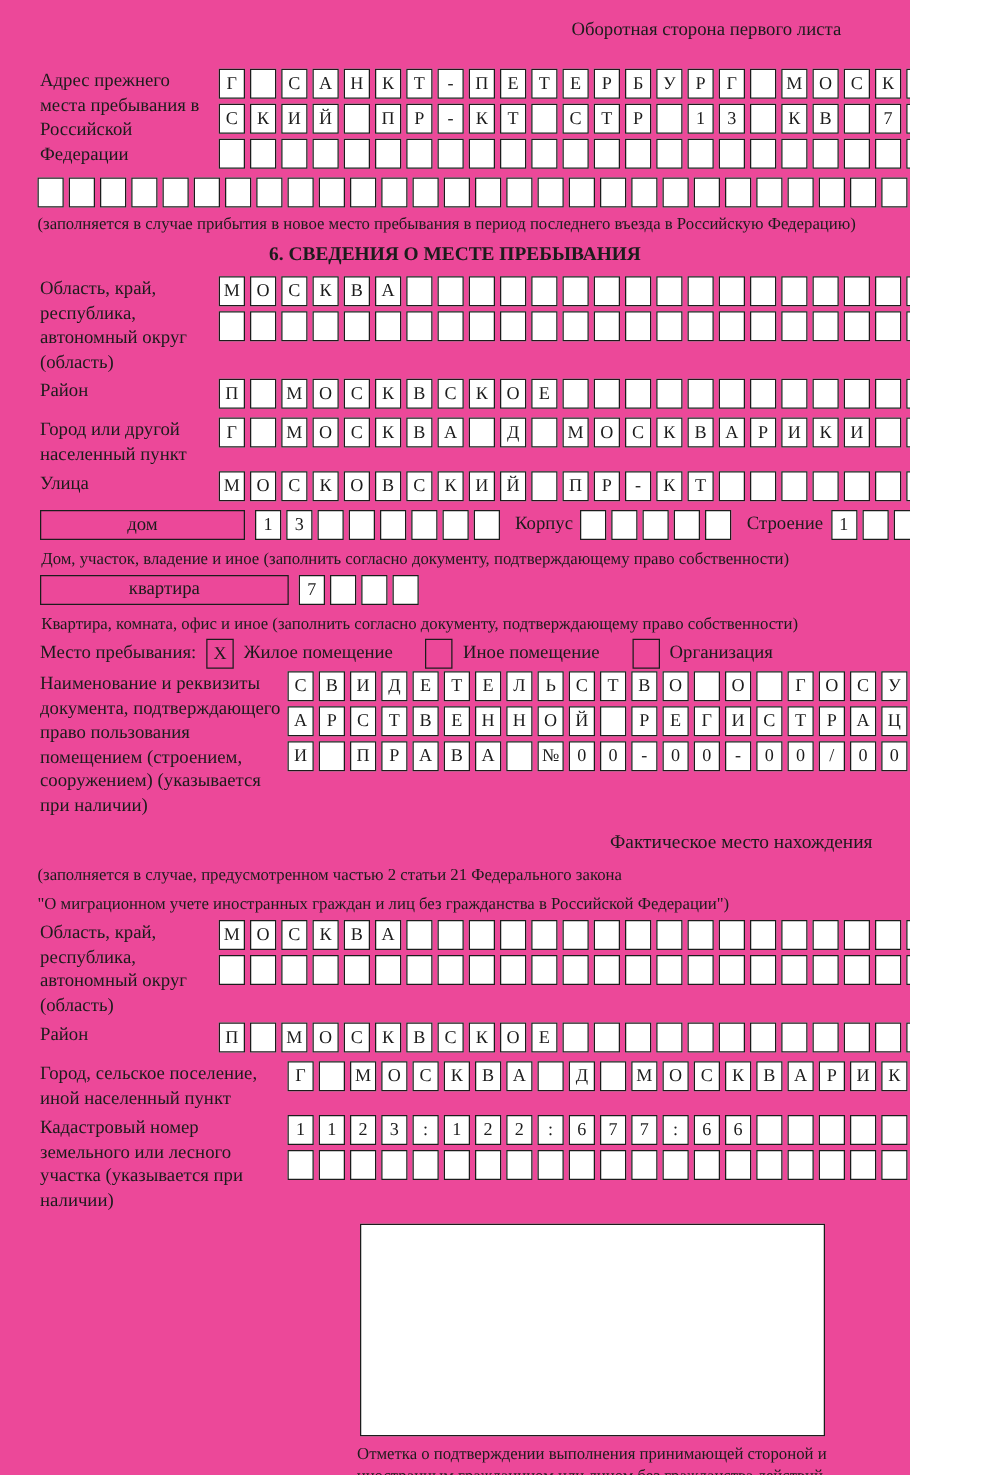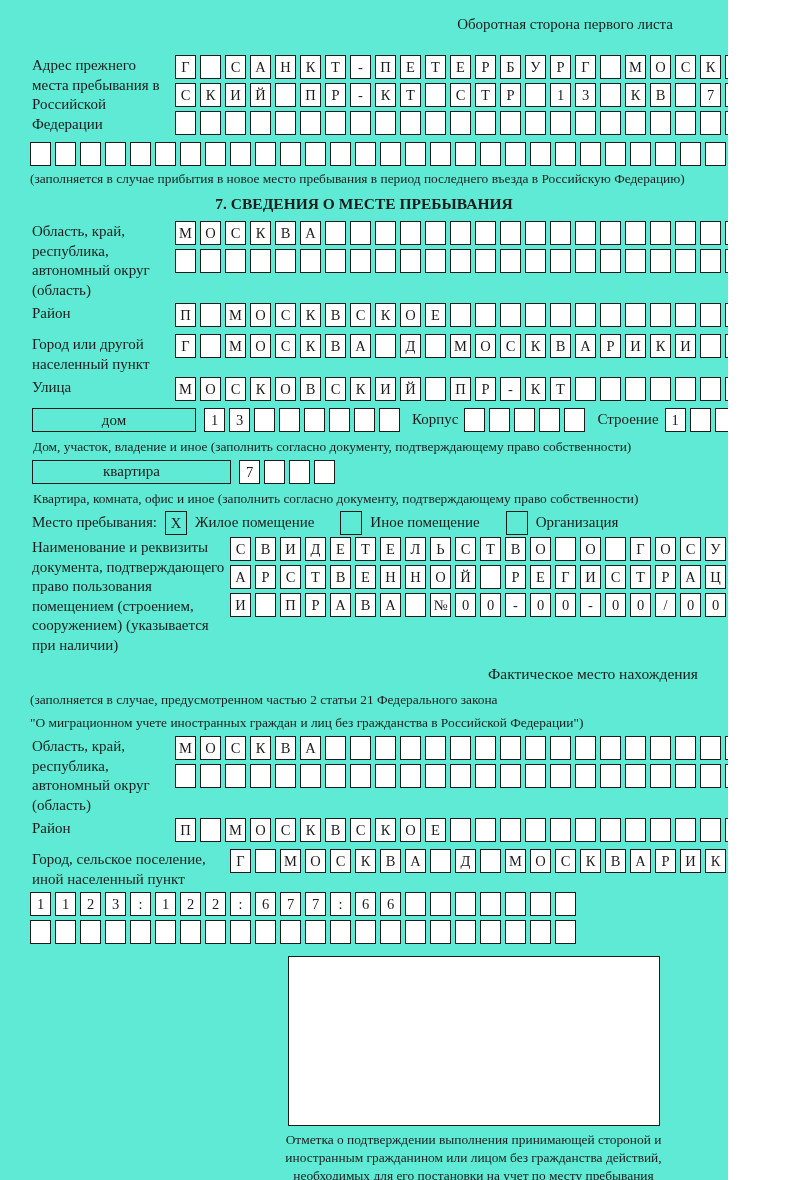--- a/index.html
+++ b/index.html
@@ -1,19 +1,19 @@
 <!DOCTYPE html>
 <html lang="ru"><head>
 <meta charset="utf-8">
 <style>
   html,body { margin:0; padding:0; background:#ffffff; }
   .page {
     position:relative; width:728px; height:1180px; overflow:hidden;
     box-sizing:border-box; padding:14px 30px 0 30px;
-    background:#5eead4; color:#1c1c1c;
+    background:#ec4899; color:#1c1c1c;
     font-family:"Liberation Serif","DejaVu Serif",serif;
     font-size:15px;
   }
   .hdr { text-align:right; margin:2px 25px 22px 0; font-size:15px; }
 
   .field { display:flex; align-items:flex-start; margin-bottom:3px; }
   .flabel { width:145px; flex:none; font-size:15px; line-height:1.3; padding:1px 4px 0 2px; box-sizing:border-box; }
   .flabel.wide { width:200px; }
   .rows { display:flex; flex-direction:column; }
 
@@ -171,21 +171,21 @@
       <span class="cell"></span>
       <span class="cell"></span>
       <span class="cell"></span>
       <span class="cell"></span>
       <span class="cell"></span>
       <span class="cell"></span>
       <span class="cell"></span>
     </div>
   <div class="caption center">(заполняется в случае прибытия в новое место пребывания в период последнего въезда в Российскую Федерацию)</div>
 
-  <div class="h2">7. СВЕДЕНИЯ О МЕСТЕ ПРЕБЫВАНИЯ</div>
+  <div class="h2">6. СВЕДЕНИЯ О МЕСТЕ ПРЕБЫВАНИЯ</div>
 
   <div class="field">
     <div class="flabel">Область, край, республика, автономный округ (область)</div>
     <div class="rows">
       <div class="boxrow">
           <span class="cell">М</span>
           <span class="cell">О</span>
           <span class="cell">С</span>
           <span class="cell">К</span>
           <span class="cell">В</span>
@@ -568,20 +568,21 @@
         <span class="cell">А</span>
         <span class="cell">Р</span>
         <span class="cell">И</span>
         <span class="cell">К</span>
         <span class="cell">И</span>
         <span class="cell"></span>
       </div>
   </div>
 
   <div class="field">
+    <div class="flabel wide">Кадастровый номер земельного или лесного участка (указывается при наличии)</div>
     <div class="rows">
       <div class="boxrow">
           <span class="cell">1</span>
           <span class="cell">1</span>
           <span class="cell">2</span>
           <span class="cell">3</span>
           <span class="cell">:</span>
           <span class="cell">1</span>
           <span class="cell">2</span>
           <span class="cell">2</span>

